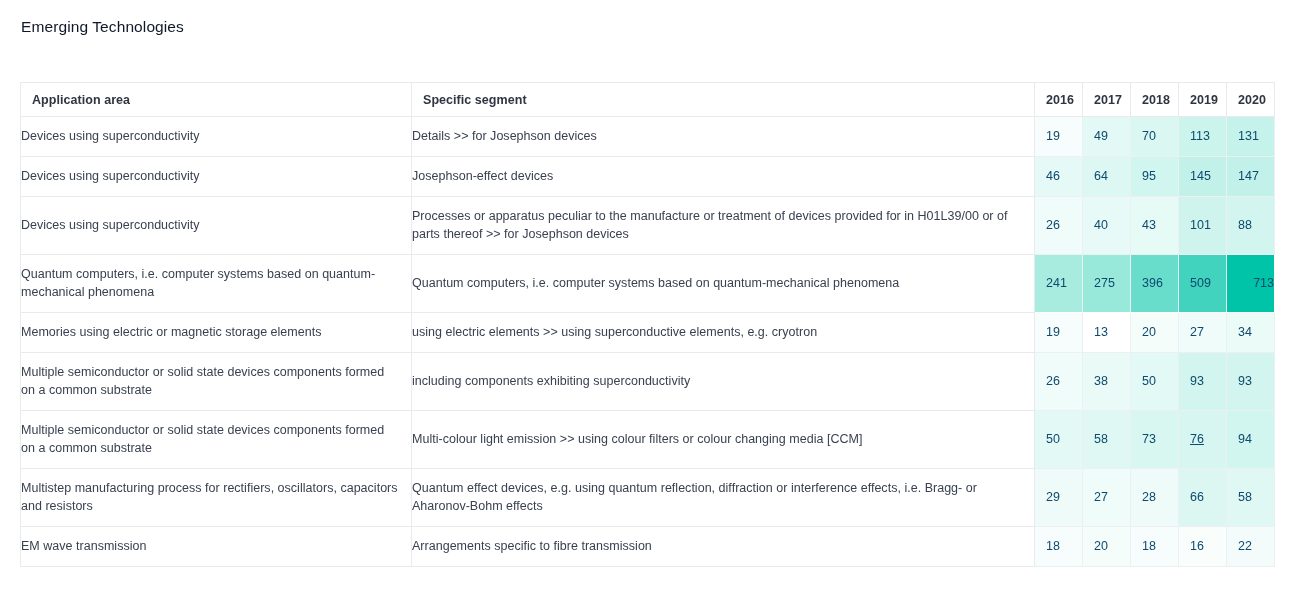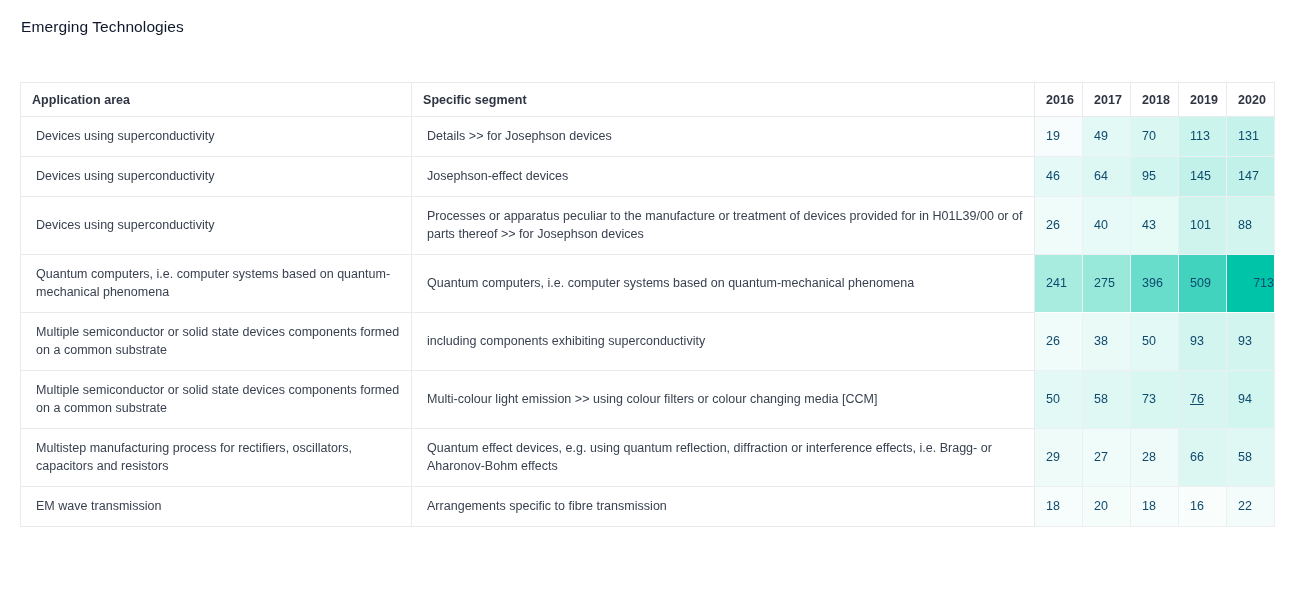--- a/index.html
+++ b/index.html
@@ -67,21 +67,21 @@
   thead th.year-h {
     text-align: left;
     padding: 6px 0 6px 11px;
     margin-top: 39px;
   }
 
   
   tbody td.txt {
     font-size: 12.5px;
     color: #394150;
-    padding: 10px 11px 11px 15px;
+    padding: 10px 11px 11px 0;
     line-height: 18px;
     background: #ffffff;
     letter-spacing: 0.02px;
   }
 
   
   tbody td.num {
     font-size: 12.5px;
     color: #0c4a6e;
     padding: 10px 0 11px 11px;
@@ -160,20 +160,29 @@
           <tr class="peak">
             <td class="txt">Quantum computers, i.e. computer systems based on quantum-mechanical phenomena</td>
             <td class="txt">Quantum computers, i.e. computer systems based on quantum-mechanical phenomena</td>
             <td class="num first" style="background-color: rgb(168, 236, 224);">241</td>
             <td class="num" style="background-color: rgb(153, 233, 219); margin-left: 23px;">275</td>
             <td class="num" style="background-color: rgb(105, 221, 203);">396</td>
             <td class="num" style="background-color: rgb(65, 211, 189);">509</td>
             <td class="num last" style="background-color: rgb(0, 196, 167);">713</td>
           </tr>
           <tr>
+            <td class="txt">Memories using electric or magnetic storage elements</td>
+            <td class="txt">using electric elements &gt;&gt; using superconductive elements, e.g. cryotron</td>
+            <td class="num first" style="background-color: rgb(246, 253, 252);">19</td>
+            <td class="num" style="background-color: rgb(255, 255, 255);">13</td>
+            <td class="num" style="background-color: rgb(245, 253, 251);">20</td>
+            <td class="num" style="background-color: rgb(240, 252, 250);">27</td>
+            <td class="num last" style="background-color: rgb(235, 251, 248);">34</td>
+          </tr>
+          <tr>
             <td class="txt">Multiple semiconductor or solid state devices components formed on a common substrate</td>
             <td class="txt">including components exhibiting superconductivity</td>
             <td class="num first" style="background-color: rgb(240, 252, 250);">26</td>
             <td class="num" style="background-color: rgb(233, 250, 247);">38</td>
             <td class="num" style="background-color: rgb(227, 249, 245);">50</td>
             <td class="num" style="background-color: rgb(210, 245, 239);">93</td>
             <td class="num last" style="background-color: rgb(210, 245, 239);">93</td>
           </tr>
           <tr>
             <td class="txt">Multiple semiconductor or solid state devices components formed on a common substrate</td>

